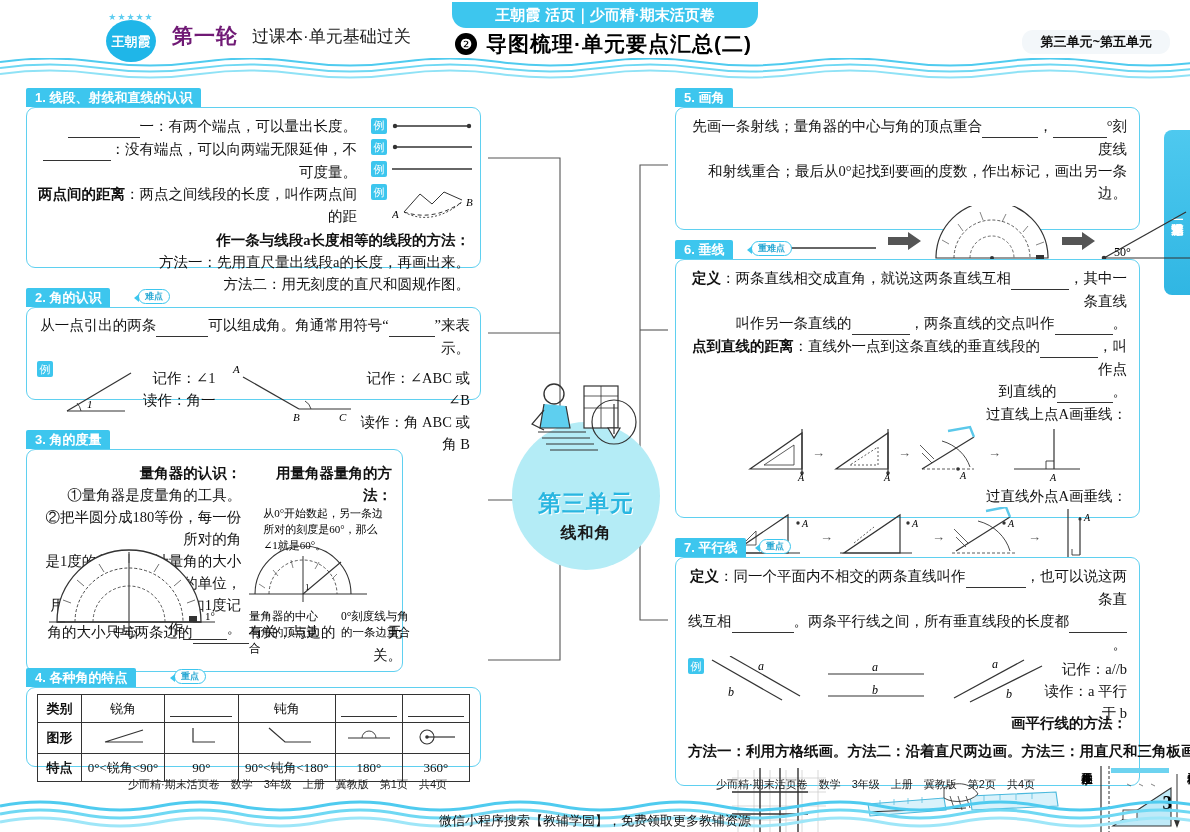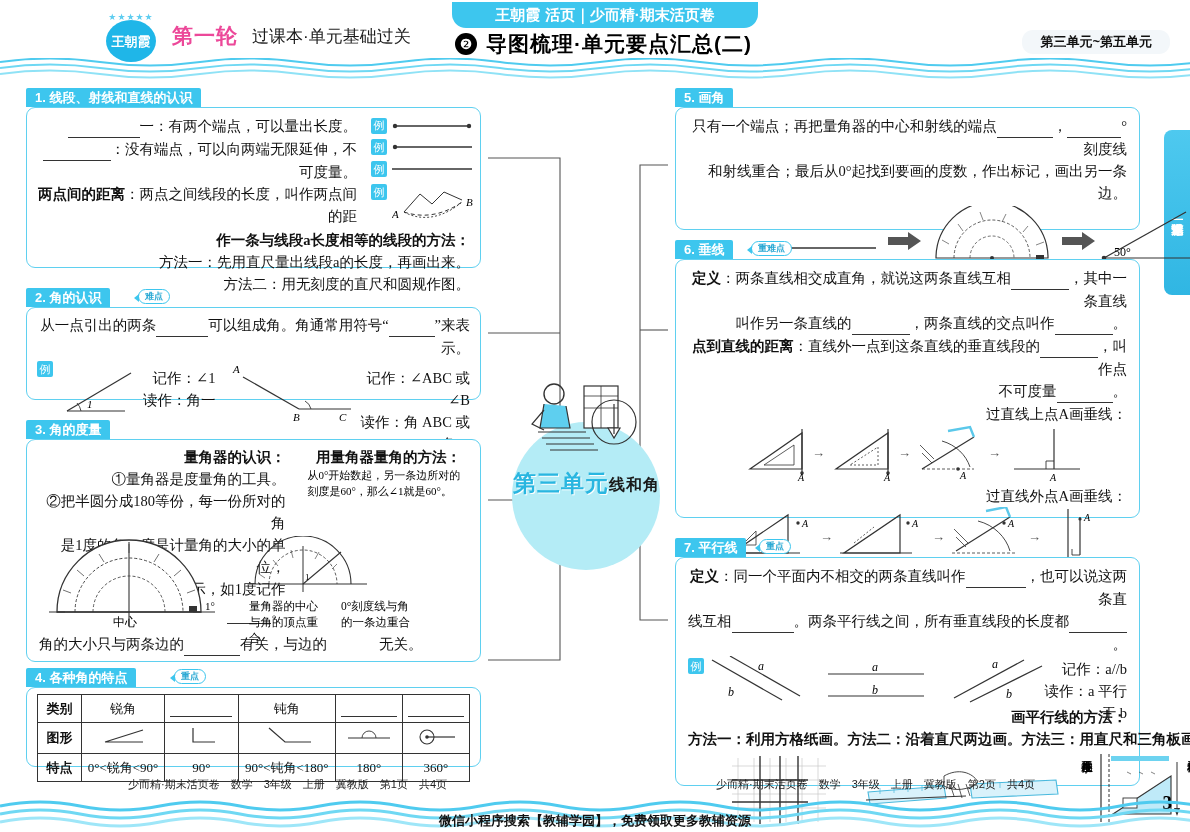--- a/index.html
+++ b/index.html
@@ -20,21 +20,21 @@
     border-radius: 50%; background: #1fb6e8;
     display: flex; align-items: center; justify-content: center;
     color: #fff; font-size: 13px; font-weight: bold;
     font-family: "Liberation Sans", sans-serif; line-height: 1;
   }
   .logo-stars {
     position: absolute; left: 2px; top: 0px; width: 62px; height: 16px;
     color: #5ecdf0; font-size: 9px; letter-spacing: 1px; text-align: center;
   }
   .hdr-round { position: absolute; left: 172px; top: 22px;
-    font-size: 21px; font-weight: bold; color: #ec4899;
+    font-size: 21px; font-weight: bold; color: #701a75;
     font-family: "Liberation Sans", sans-serif; letter-spacing: 1px; }
   .hdr-sub { position: absolute; left: 252px; top: 25px;
     font-size: 17px; color: #1a1a1a; font-family: "Liberation Sans", sans-serif; }
 
   .pill {
     position: absolute; left: 452px; top: 2px; width: 306px; height: 26px;
     background: #3dc6ee; border-radius: 0 0 14px 14px;
     display: flex; align-items: center; justify-content: center; gap: 5px;
     color: #fff; font-size: 15px; font-weight: bold;
     font-family: "Liberation Sans", sans-serif;
@@ -92,33 +92,33 @@
     content: ""; position: absolute; left: -5px; top: 4px;
     border-top: 4px solid transparent; border-bottom: 4px solid transparent;
     border-right: 5px solid #3dc6ee;
   }
   .panel-body {
     position: absolute; left: 0; top: 19px; width: 100%;
     border: 1.4px solid #5fd0f0; border-radius: 9px;
     background: #fff;
   }
   .txt { font-size: 14.5px; color: #111; line-height: 1.52; text-align: right; }
-  .b { font-weight: bold; }
+  .b { font-weight: bold; margin-top: 6px; }
   .blank { display: inline-block; border-bottom: 1px solid #333; vertical-align: baseline; }
   .eg {
     display: inline-flex; align-items: center; justify-content: center;
     width: 16px; height: 16px; background: #3dc6ee; color: #fff;
     font-size: 11px; font-family: "Liberation Sans", sans-serif;
     border-radius: 2px; vertical-align: middle;
   }
   .center-node {
     position: absolute; left: 512px; top: 422px;
     width: 148px; height: 148px; border-radius: 50%;
     background: #b4ecf6;
-    display: flex; flex-direction: row; align-items: center;
+    display: flex; flex-direction: column; align-items: center;
     justify-content: flex-end; padding-bottom: 26px;
   }
   .center-node .t1 {
     font-size: 23px; font-weight: bold; color: #29b6e0;
     font-family: "Liberation Sans", sans-serif; letter-spacing: 1px;
     text-shadow: 1px 1px 0 #fff;
   }
   .center-node .t2 {
     font-size: 16px; font-weight: bold; color: #1a1a1a; margin-top: 4px;
     font-family: "Liberation Sans", sans-serif; letter-spacing: 1px;
@@ -138,21 +138,21 @@
     position: absolute; bottom: 40px; font-size: 11px; color: #222;
     font-family: "Liberation Sans", sans-serif; white-space: nowrap;
   }
   .page-num {
     position: absolute; right: 18px; bottom: 18px;
     font-size: 19px; font-weight: bold; color: #000;
     font-family: "Liberation Serif", serif;
   }
   .promo {
     position: absolute; left: 0; bottom: 2px; width: 1190px;
-    text-align: center; font-size: 13px; color: #111; font-weight: bold;
+    text-align: center; font-size: 13px; color: #111; font-weight: normal;
     font-family: "Liberation Sans", sans-serif;
   }
 </style>
 </head>
 <body>
 
 <div class="header">
   <div class="logo-badge">
     <div class="logo-stars">★★★★★</div>
     <div class="logo-circle">王朝霞</div>
@@ -292,23 +292,23 @@
         <text x="112" y="60" font-size="11" font-style="italic">C</text>
       </svg>
       <div style="position:absolute;left:316px;top:6px" class="txt">
         <div>记作：∠ABC 或∠B</div>
         <div>读作：角 ABC 或角 B</div>
       </div>
     </div>
   </div>
 </div>
 
-<div class="panel" style="left:26px;top:420px;width:455px;height:242px">
+<div class="panel" style="left:26px;top:430px;width:377px;height:242px">
   <div class="panel-head">3. 角的度量</div>
-  <div class="panel-body" style="height:223px;padding:6px 19px">
+  <div class="panel-body" style="height:223px;padding:6px 10px">
     <div style="display:flex;gap:8px">
       <div style="width:250px">
         <div class="txt b">量角器的认识：</div>
         <div class="txt">①量角器是度量角的工具。</div>
         <div class="txt">②把半圆分成180等份，每一份所对的角</div>
         <div class="txt">是1度的角。度是计量角的大小的单位，</div>
         <div class="txt"><span>用符号“</span><span class="blank" style="width:40px">&nbsp;</span><span>”表示，如1度记作</span><span class="blank" style="width:44px">&nbsp;</span><span>。</span></div>
       </div>
       <div style="width:175px">
         <div class="txt b">用量角器量角的方法：</div>
@@ -414,21 +414,21 @@
       </tr>
     </tbody>
       </table>
   </div>
 </div>
 
 <div class="panel" style="left:675px;top:88px;width:465px;height:142px">
   <div class="panel-head">5. 画角</div>
   <div class="panel-body" style="height:123px;padding:7px 12px">
     <div class="txt">
-      <span>只有一个端点；再把量角器的中心和射线的端点</span><span class="blank" style="width:56px">&nbsp;</span><span>，</span><span class="blank" style="width:54px">&nbsp;</span><span>°刻度线</span>
+      <span>先画一条射线；量角器的中心与角的顶点重合</span><span class="blank" style="width:56px">&nbsp;</span><span>，</span><span class="blank" style="width:54px">&nbsp;</span><span>°刻度线</span>
     </div>
     <div class="txt">和射线重合；最后从0°起找到要画的度数，作出标记，画出另一条边。</div>
     <div style="position:relative;height:66px;margin-top:2px">
       <svg style="position:absolute;left:96px;top:34px" width="96" height="16">
         <line x1="3" y1="8" x2="92" y2="8" stroke="#333" stroke-width="1.3"></line>
           <circle cx="3" cy="8" r="2.4" fill="#333"></circle>
       </svg>
       <svg style="position:absolute;left:200px;top:26px" width="34" height="18">
         <path d="M0,5 L20,5 L20,0 L33,9 L20,18 L20,13 L0,13 Z" fill="#555"></path>
       </svg>
@@ -468,21 +468,21 @@
     <div class="txt">
       <span class="b">定义</span><span>：两条直线相交成直角，就说这两条直线互相</span><span class="blank" style="width:58px">&nbsp;</span><span>，其中一条直线</span>
     </div>
     <div class="txt">
       <span>叫作另一条直线的</span><span class="blank" style="width:58px">&nbsp;</span><span>，两条直线的交点叫作</span><span class="blank" style="width:58px">&nbsp;</span><span>。</span>
     </div>
     <div class="txt">
       <span class="b">点到直线的距离</span><span>：直线外一点到这条直线的垂直线段的</span><span class="blank" style="width:58px">&nbsp;</span><span>，叫作点</span>
     </div>
     <div class="txt">
-      <span>不可度量</span><span class="blank" style="width:56px">&nbsp;</span><span>。</span>
+      <span>到直线的</span><span class="blank" style="width:56px">&nbsp;</span><span>。</span>
     </div>
     <div class="txt">过直线上点A画垂线：</div>
 
     
     <svg style="margin-left:56px" width="350" height="56">
       <g stroke="#333" stroke-width="1.2" fill="none">
         <path d="M6,44 L58,44 L58,8 Z"></path>
           <path d="M20,40 L50,40 L50,20 Z" stroke-width="0.8"></path>
         <line x1="58" y1="4" x2="58" y2="50"></line>
       </g>

